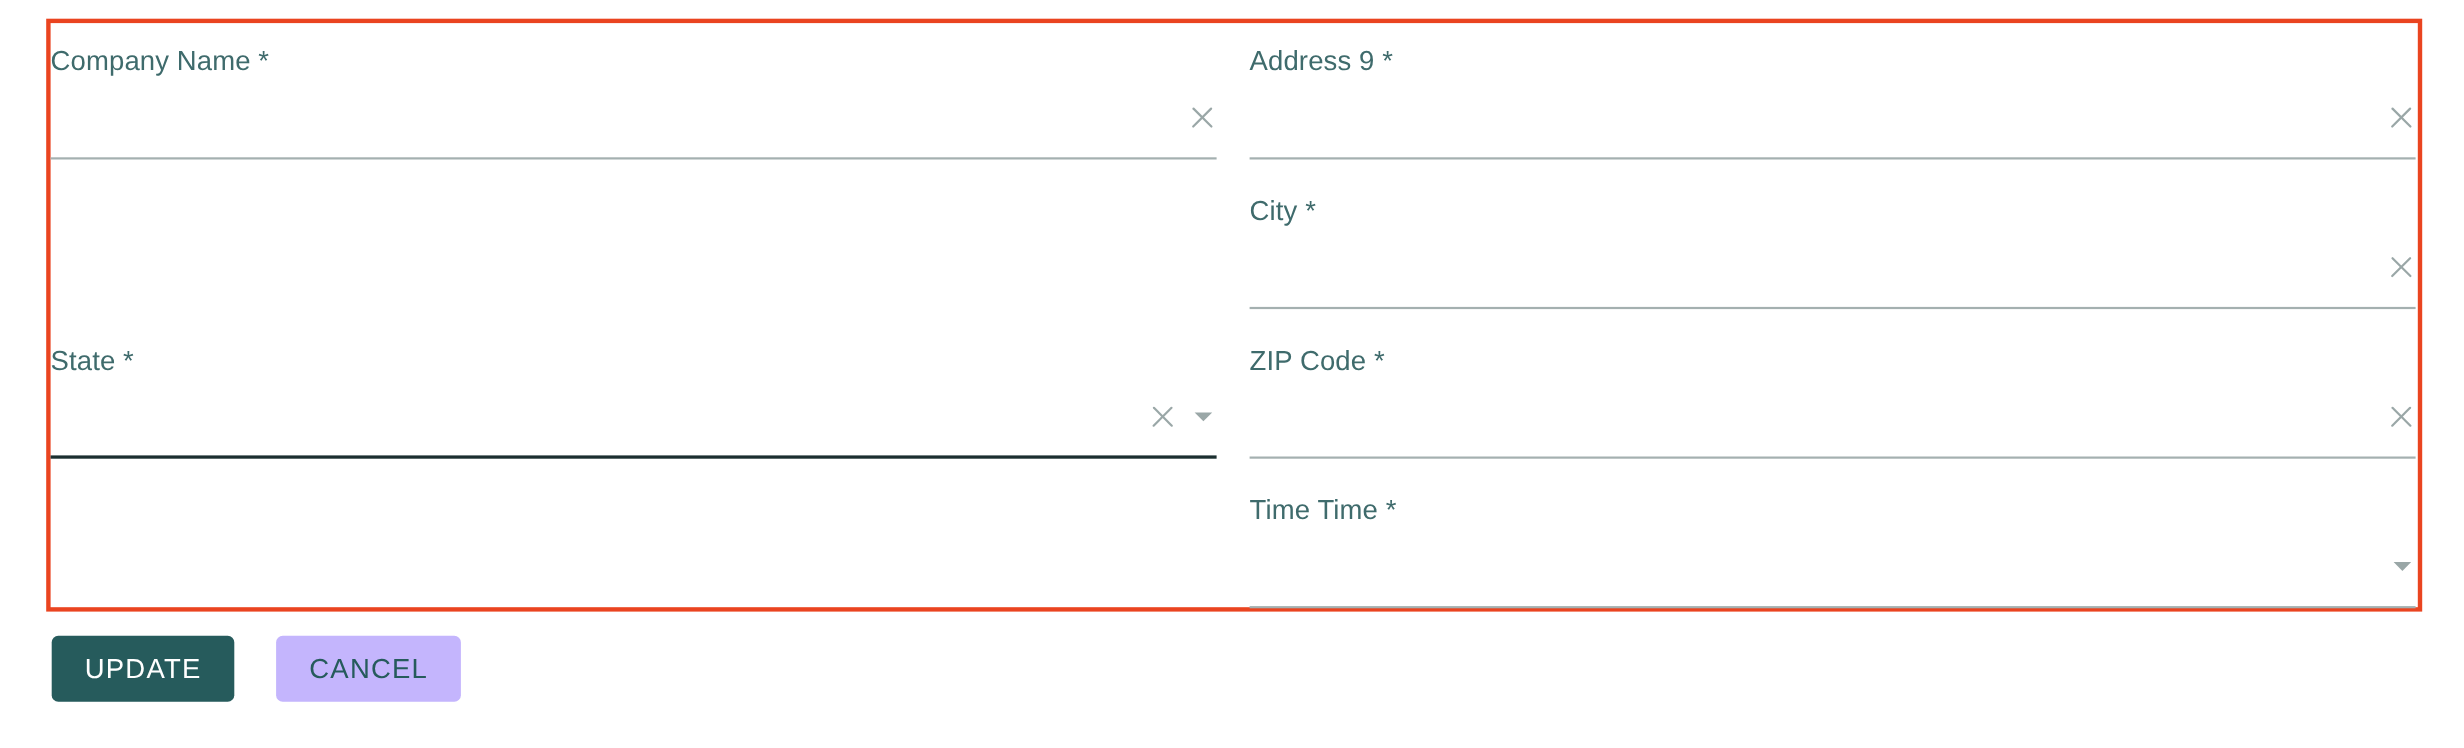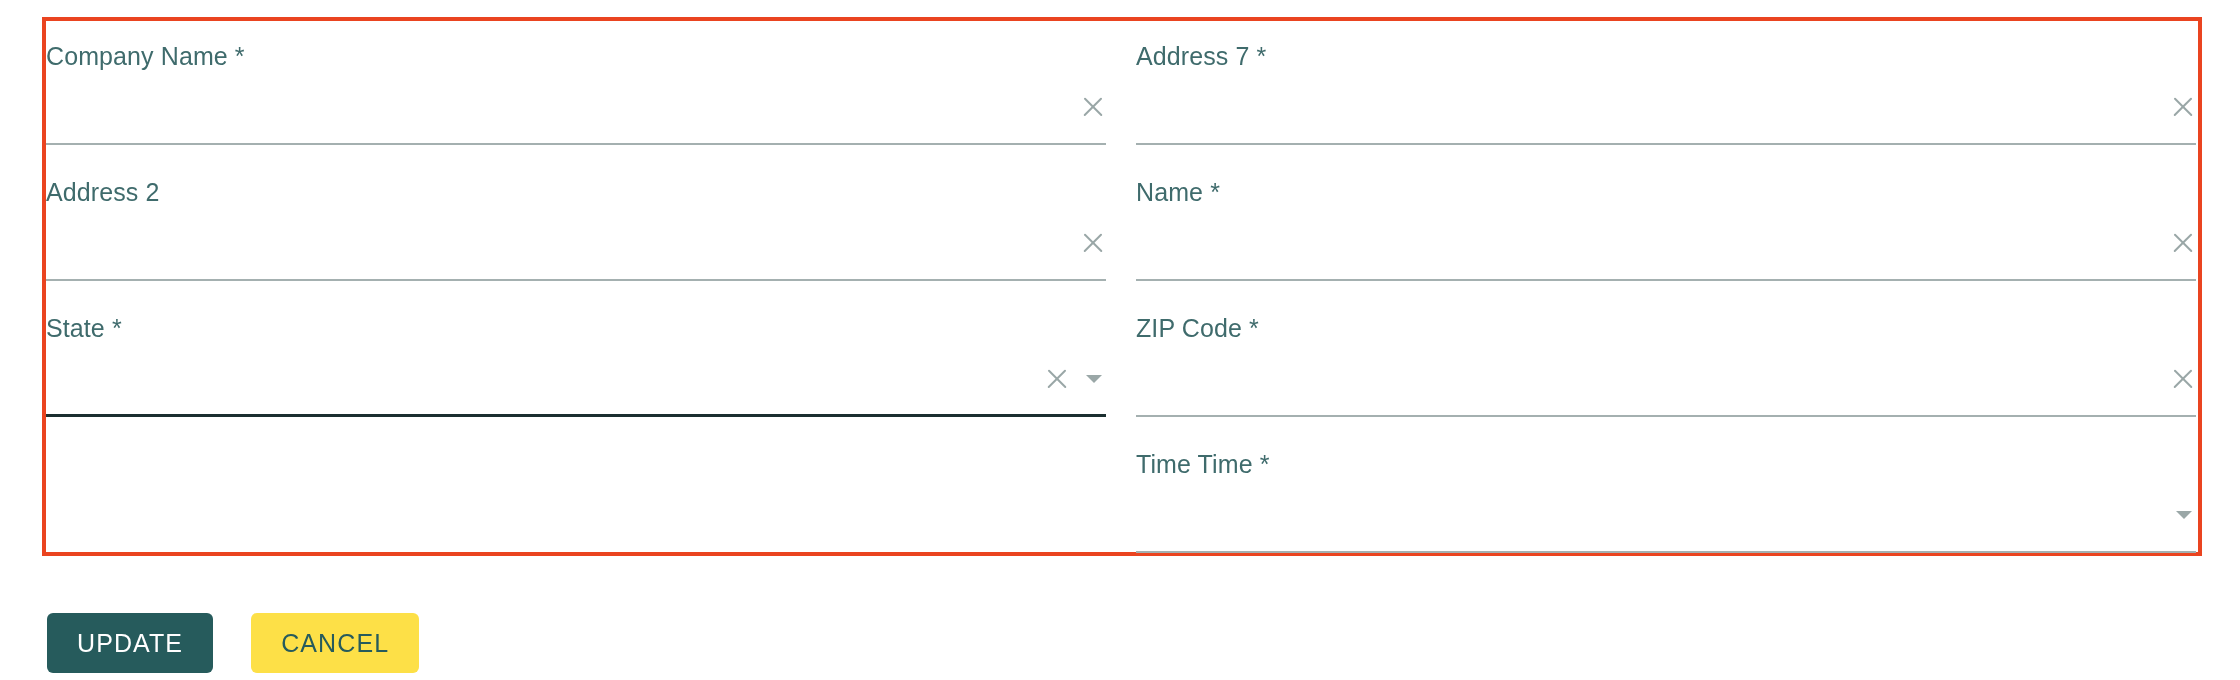--- a/index.html
+++ b/index.html
@@ -167,29 +167,28 @@
     font-family: "Liberation Sans", sans-serif;
     font-size: 25px;
     letter-spacing: 1.1px;
     font-weight: 400;
     cursor: pointer;
     height: 60px;
     padding: 0 30px;
     line-height: 60px;
     text-align: center;
     box-sizing: border-box;
-    margin-top: 35px;
   }
   .btn-primary {
     background: #265b5c;
     color: #ffffff;
     min-width: 160px;
   }
   .btn-secondary {
-    background: #fde047;
+    background: #c4b5fd;
     color: #265b5c;
     min-width: 163px;
   }
 </style>
 </head>
 <body>
 
 <div id="form-highlight">
 
   <form id="company-form">
@@ -201,47 +200,37 @@
         <div class="field-control">
           <input class="field-input" type="text" value="" placeholder="" style="">
           <div class="adornments">
             <span class="clear-icon"></span>
           </div>
           <div class="field-underline"></div>
         </div>
       </div>
 
       <div class="field col-right">
-        <label class="field-label">Address 7 *</label>
+        <label class="field-label">Address 9 *</label>
         <div class="field-control">
           <input class="field-input" type="text" value="" placeholder="" style="">
           <div class="adornments">
             <span class="clear-icon"></span>
           </div>
           <div class="field-underline"></div>
         </div>
       </div>
 
     </div>
 
     <div class="form-row row-1">
 
-      <div class="field col-left">
-        <label class="field-label">Address 2</label>
-        <div class="field-control">
-          <input class="field-input" type="text" value="" placeholder="" style="">
-          <div class="adornments">
-            <span class="clear-icon"></span>
-          </div>
-          <div class="field-underline"></div>
-        </div>
-      </div>
-
-      <div class="field col-right">
-        <label class="field-label">Name *</label>
+
+      <div class="field col-right">
+        <label class="field-label">City *</label>
         <div class="field-control">
           <input class="field-input" type="text" value="" placeholder="" style="">
           <div class="adornments">
             <span class="clear-icon"></span>
           </div>
           <div class="field-underline"></div>
         </div>
       </div>
 
     </div>

